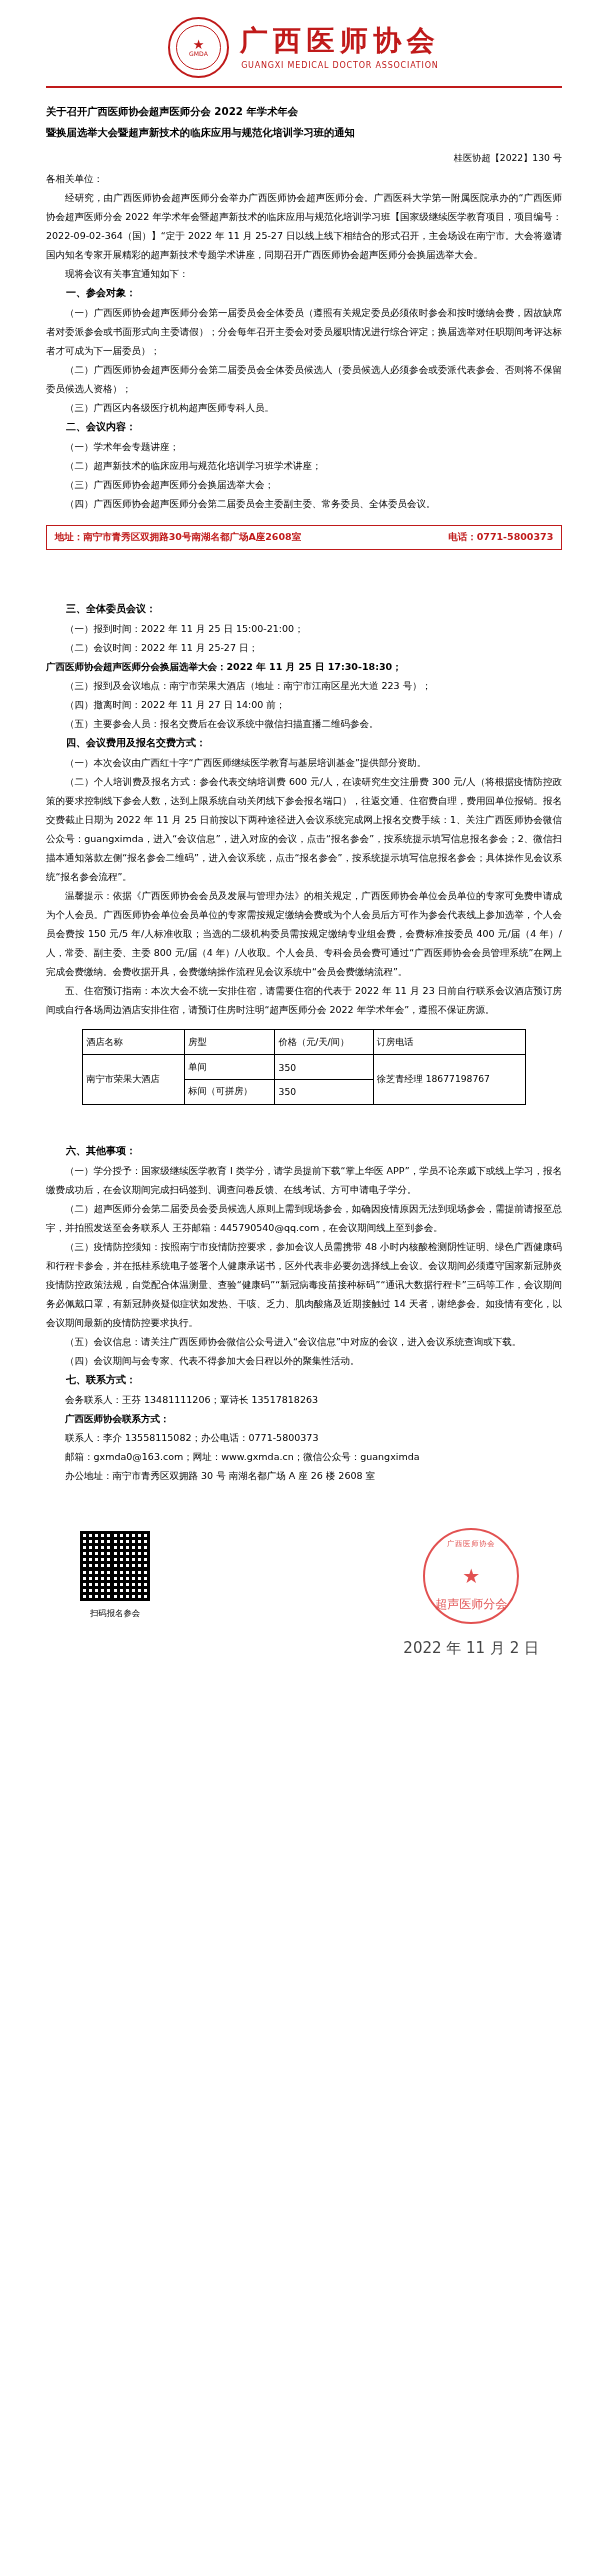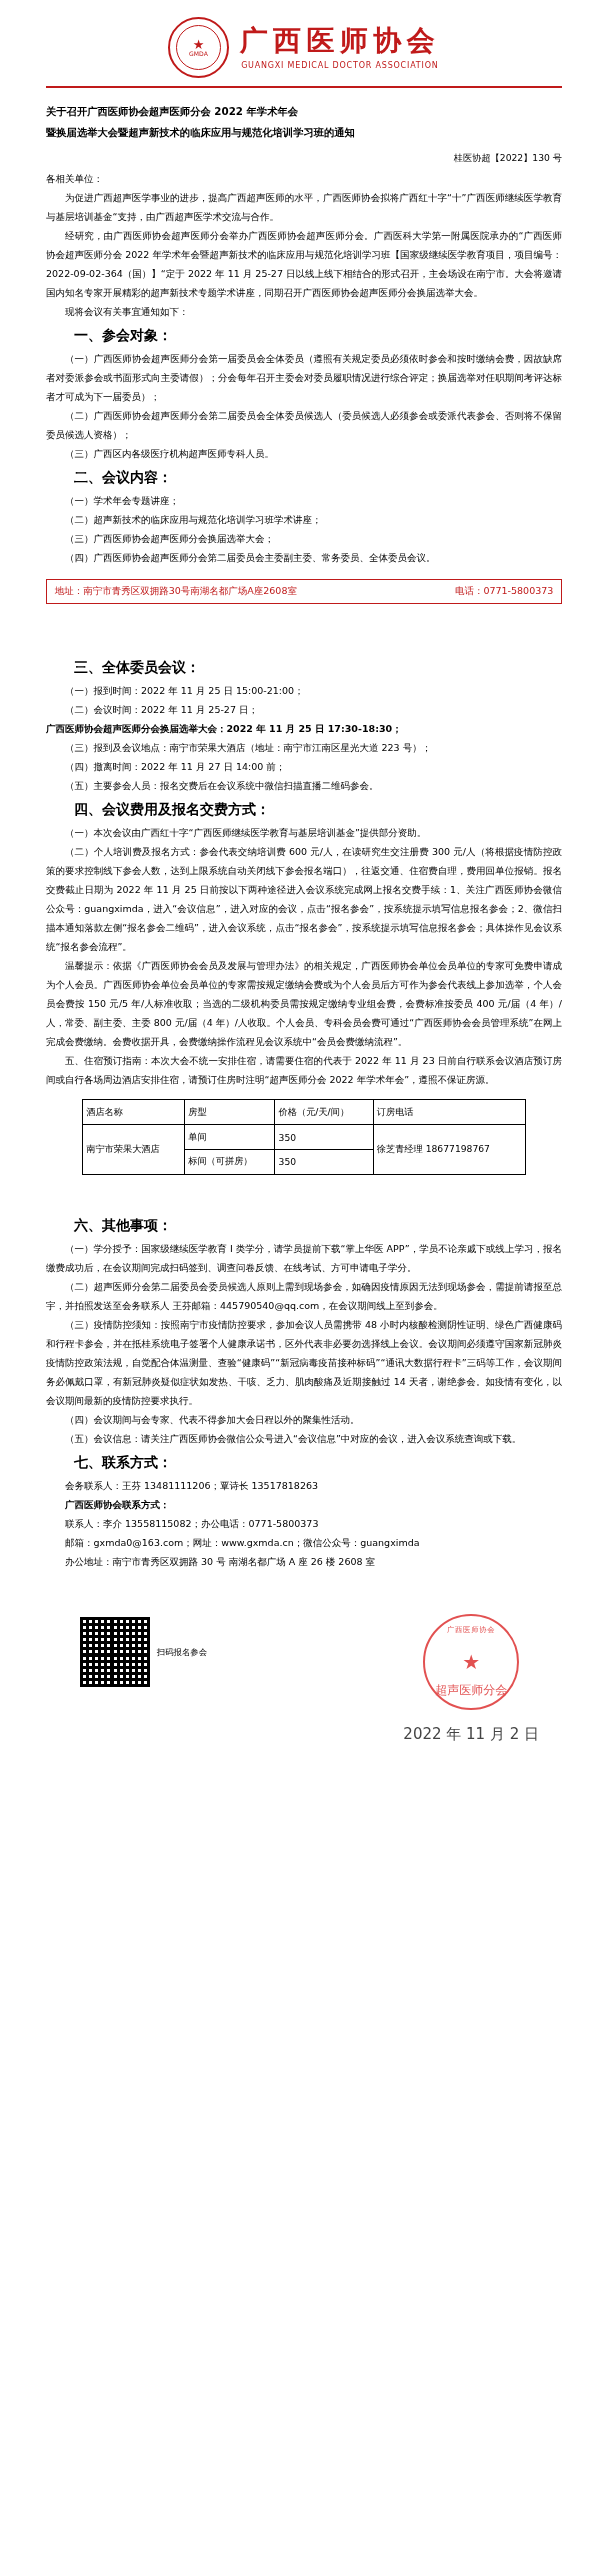--- a/index.html
+++ b/index.html
@@ -9,31 +9,31 @@
   .emblem{width:57px;height:57px;border-radius:50%;border:2.3px solid #c01a1a;display:flex;align-items:center;justify-content:center;flex:0 0 auto;position:relative;background:#fff;}
   .emblem .inner{width:43px;height:43px;border-radius:50%;border:0.8px solid #c01a1a;display:flex;align-items:center;justify-content:center;flex-direction:column;color:#c01a1a;font-size:6.1px;line-height:1.05;text-align:center;}
   .emblem .star{color:#c01a1a;font-size:13px;line-height:13px;}
   .titleblock{display:flex;flex-direction:column;align-items:center;}
   .cn-title{color:#c01a1a;font-size:28px;font-weight:bold;letter-spacing:5.4px;line-height:1.15;}
   .en-title{color:#c01a1a;font-size:8px;letter-spacing:0.8px;margin-top:3.1px;}
   .doc-title{text-align:left;font-weight:bold;font-size:10.3px;line-height:2.0;margin-top:13.8px;color:#000;}
   .docnum{text-align:right;font-size:9.2px;margin-top:9px;margin-bottom:4.6px;}
   .p{font-size:9.5px;line-height:2.0;text-align:justify;text-justify:inter-ideograph;margin:0;color:#000;}
   .indent{text-indent:2em;}
-  .sec{font-size:14px;line-height:2.0;margin:0;text-indent:2em;font-weight:bold;}
-  .redbox{border:0.8px solid #c01a1a;color:#c01a1a;padding:4.6px 7.7px;margin:12.2px 0 20px 0;display:flex;justify-content:space-between;font-size:9.5px;font-weight:normal;align-items:center;}
+  .sec{font-size:10px;line-height:2.0;margin:0;text-indent:2em;font-weight:bold;}
+  .redbox{border:0.8px solid #c01a1a;color:#c01a1a;padding:4.6px 7.7px;margin:12.2px 0 20px 0;display:flex;justify-content:space-between;font-size:9.5px;font-weight:bold;align-items:center;}
   .gap-lg{height:29px;}
   table.hotel{border-collapse:collapse;width:86%;margin:10.7px auto 7.7px auto;font-size:9.2px;}
   table.hotel td,table.hotel th{border:0.8px solid #000;text-align:left;padding:5.4px 3.1px;font-weight:normal;}
   .sign{margin-top:13.8px;display:flex;justify-content:space-between;align-items:flex-start;}
   .qr{width:70px;height:70px;background:
      repeating-linear-gradient(0deg,#000 0 3.1px,#fff 3.1px 6.1px),
      repeating-linear-gradient(90deg,#000 0 3.1px,rgba(255,255,255,0) 3.1px 6.1px);
      background-blend-mode:multiply;border:3.1px solid #fff;outline:0.8px solid #fff;}
-  .qr-wrap{display:flex;flex-direction:row;align-items:center;font-size:8.4px;gap:3.8px;margin-left:31px;}
+  .qr-wrap{display:flex;flex-direction:column;align-items:center;font-size:8.4px;gap:3.8px;margin-left:31px;}
   .seal{width:92px;height:92px;border-radius:50%;border:2.3px solid #d33;color:#d33;display:flex;align-items:center;justify-content:center;position:relative;opacity:.85;}
   .seal .s-star{font-size:20px;}
   .seal .s-txt{position:absolute;top:9.2px;left:0;right:0;text-align:center;font-size:7.3px;letter-spacing:0.8px;}
   .seal .s-bot{position:absolute;bottom:9.2px;left:0;right:0;text-align:center;font-size:12px;}
   .date{text-align:center;font-size:15px;margin-top:15px;color:#444;}
   .sign-right{display:flex;flex-direction:column;align-items:center;margin-right:23px;}
 </style>
 </head>
 <body>
 
@@ -51,21 +51,20 @@
       <div class="en-title">GUANGXI MEDICAL DOCTOR ASSOCIATION</div>
     </div>
   </div>
 
   <div class="doc-title">关于召开广西医师协会超声医师分会 2022 年学术年会</div>
   <div class="doc-title" style="margin-top:0">暨换届选举大会暨超声新技术的临床应用与规范化培训学习班的通知</div>
 
   <div class="docnum">桂医协超【2022】130 号</div>
 
   <p class="p">各相关单位：</p>
-  <p class="p indent">为促进广西超声医学事业的进步，提高广西超声医师的水平，广西医师协会拟将广西红十字“十”广西医师继续医学教育与基层培训基金“支持，由广西超声医学术交流与合作。</p>
   <p class="p indent">经研究，由广西医师协会超声医师分会举办广西医师协会超声医师分会。广西医科大学第一附属医院承办的“广西医师协会超声医师分会 2022 年学术年会暨超声新技术的临床应用与规范化培训学习班【国家级继续医学教育项目，项目编号：2022-09-02-364（国）】“定于 2022 年 11 月 25-27 日以线上线下相结合的形式召开，主会场设在南宁市。大会将邀请国内知名专家开展精彩的超声新技术专题学术讲座，同期召开广西医师协会超声医师分会换届选举大会。</p>
   <p class="p indent">现将会议有关事宜通知如下：</p>
 
   <p class="sec">一、参会对象：</p>
   <p class="p indent">（一）广西医师协会超声医师分会第一届委员会全体委员（遵照有关规定委员必须依时参会和按时缴纳会费，因故缺席者对委派参会或书面形式向主委请假）；分会每年召开主委会对委员履职情况进行综合评定；换届选举对任职期间考评达标者才可成为下一届委员）；</p>
   <p class="p indent">（二）广西医师协会超声医师分会第二届委员会全体委员候选人（委员候选人必须参会或委派代表参会、否则将不保留委员候选人资格）；</p>
   <p class="p indent">（三）广西区内各级医疗机构超声医师专科人员。</p>
 
   <p class="sec">二、会议内容：</p>
   <p class="p indent">（一）学术年会专题讲座；</p>
@@ -115,22 +114,22 @@
     </tr>
   </tbody>
     </table>
 
   <div class="gap-lg"></div>
 
   <p class="sec">六、其他事项：</p>
   <p class="p indent">（一）学分授予：国家级继续医学教育 I 类学分，请学员提前下载“掌上华医 APP”，学员不论亲戚下或线上学习，报名缴费成功后，在会议期间完成扫码签到、调查问卷反馈、在线考试、方可申请电子学分。</p>
   <p class="p indent">（二）超声医师分会第二届委员会委员候选人原则上需到现场参会，如确因疫情原因无法到现场参会，需提前请报至总宇，并拍照发送至会务联系人 王芬邮箱：445790540@qq.com，在会议期间线上至到参会。</p>
   <p class="p indent">（三）疫情防控须知：按照南宁市疫情防控要求，参加会议人员需携带 48 小时内核酸检测阴性证明、绿色广西健康码和行程卡参会，并在抵桂系统电子签署个人健康承诺书，区外代表非必要勿选择线上会议。会议期间必须遵守国家新冠肺炎疫情防控政策法规，自觉配合体温测量、查验“健康码”“新冠病毒疫苗接种标码”“通讯大数据行程卡”三码等工作，会议期间务必佩戴口罩，有新冠肺炎疑似症状如发热、干咳、乏力、肌肉酸痛及近期接触过 14 天者，谢绝参会。如疫情有变化，以会议期间最新的疫情防控要求执行。</p>
+  <p class="p indent">（五）会议信息：请关注广西医师协会微信公众号进入“会议信息”中对应的会议，进入会议系统查询或下载。</p>
   <p class="p indent">（四）会议期间与会专家、代表不得参加大会日程以外的聚集性活动。</p>
-  <p class="p indent">（五）会议信息：请关注广西医师协会微信公众号进入“会议信息”中对应的会议，进入会议系统查询或下载。</p>
 
   <p class="sec">七、联系方式：</p>
   <p class="p indent">会务联系人：王芬 13481111206；覃诗长 13517818263</p>
   <p class="p indent" style="font-weight:bold">广西医师协会联系方式：</p>
   <p class="p indent">联系人：李介 13558115082；办公电话：0771-5800373</p>
   <p class="p indent">邮箱：gxmda0@163.com；网址：www.gxmda.cn；微信公众号：guangximda</p>
   <p class="p indent">办公地址：南宁市青秀区双拥路 30 号 南湖名都广场 A 座 26 楼 2608 室</p>
 
   <div class="gap-lg"></div>
 

